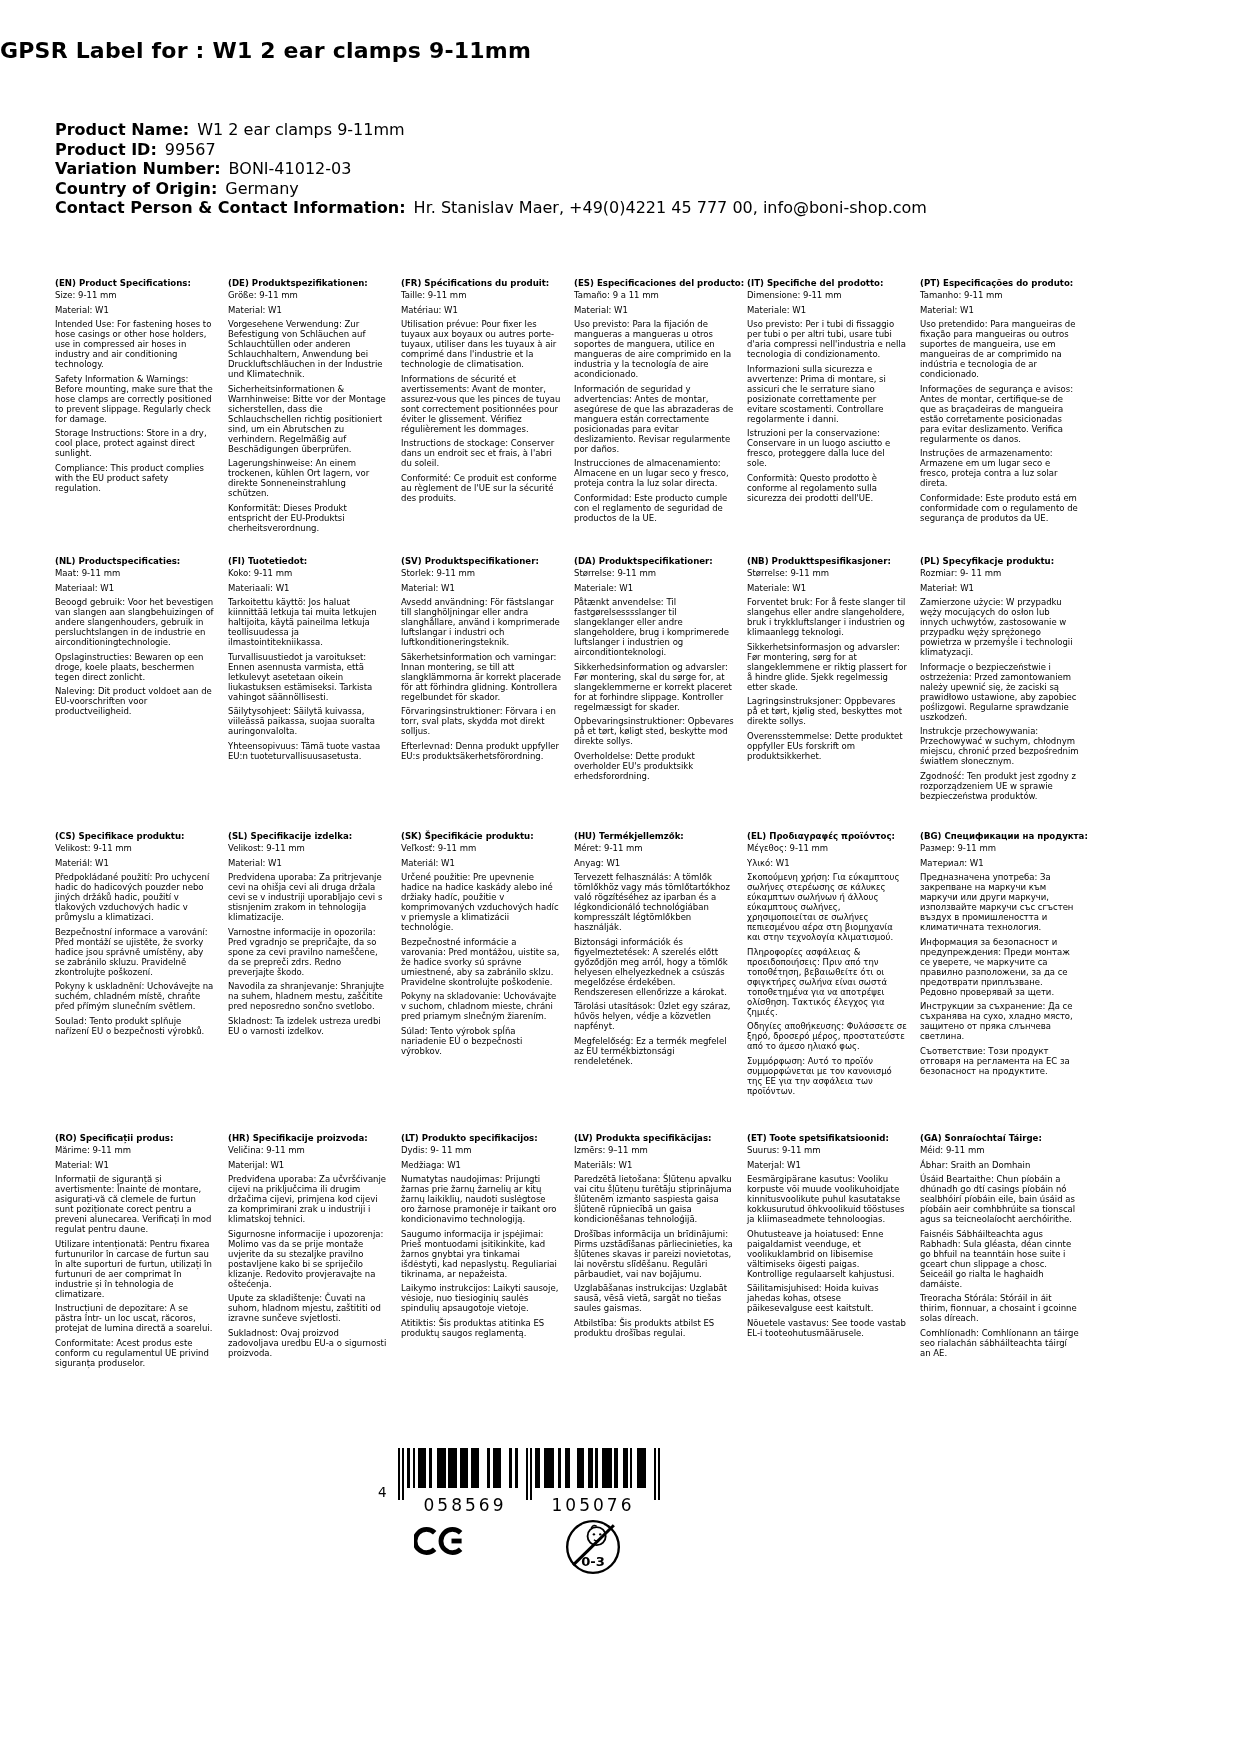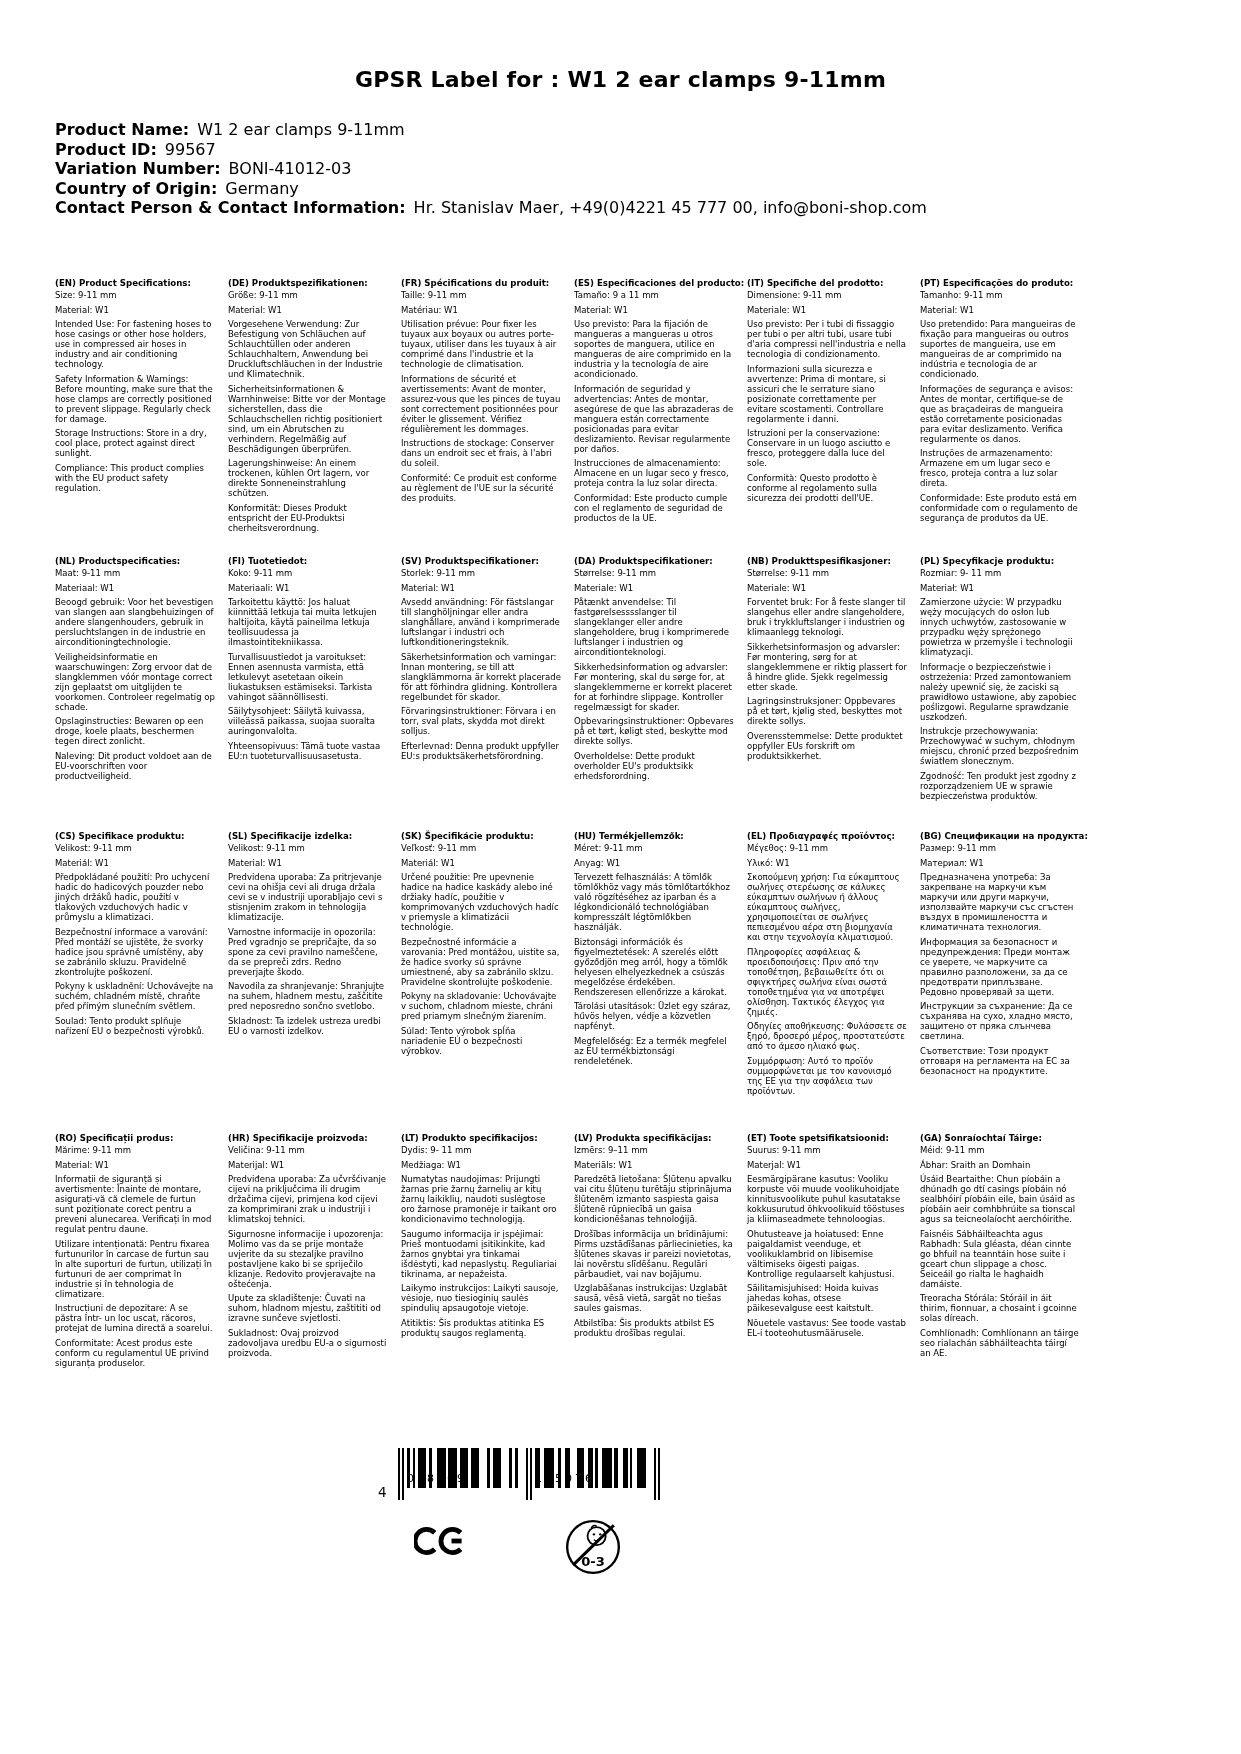--- a/index.html
+++ b/index.html
@@ -2,21 +2,21 @@
 <html><head>
 <meta charset="utf-8">
 <style>
   html,body { margin:0; padding:0; background:#fff; }
   .page {
     position:relative; width:1241px; height:1754px; background:#fff;
     font-family:"DejaVu Sans", sans-serif; color:#000; overflow:hidden;
   }
   .title {
     position:absolute; top:38px; left:0; width:100%;
-    text-align:center; font-size:22px; font-weight:bold; letter-spacing:0.2px;margin-top:29px;
+    text-align:left; font-size:22px; font-weight:bold; letter-spacing:0.2px;
   }
   .product-info { position:absolute; top:120px; left:55px; font-size:16px; }
   .info-row { display:flex; line-height:19.5px; }
   .info-label { font-weight:bold; margin-right:8px; white-space:nowrap; }
   .info-value { white-space:nowrap; }
 
   .spec-grid {
     position:absolute; top:278px; left:55px;
     display:grid; grid-template-columns:repeat(6,173px);
     grid-template-rows:278px 275px 302px auto;
@@ -31,21 +31,21 @@
   .bc-group { position:absolute; top:0; height:40px; display:flex; }
   .bc-group.g1 { left:9px;   width:116px; }
   .bc-group.g2 { left:137px; width:116px; }
   .bc-group i { background:#000; height:100%; display:block; }
   .bc-group i.g { background:#fff; }
   .guard {
     position:absolute; top:0; width:6px; height:52px;
     background:linear-gradient(90deg,#000 0 2px,#fff 2px 4px,#000 4px 6px);
   }
   .guard.gl { left:0; } .guard.gm { left:128px; } .guard.gr { right:0; }
-  .bc-num { position:absolute; top:24px; font-size:11px; letter-spacing:3px; text-align:left; background:transparent; }
+  .bc-num { position:absolute; top:47px; font-size:17px; letter-spacing:3px; text-align:center; background:transparent; }
   .bc-num.n1 { left:9px;  width:116px; }
   .bc-num.n2 { left:137px; width:116px; }
 
   .marks-row { position:relative; height:90px; }
   .ce-mark  { position:absolute; left:16px; top:20px; }
   .age-mark { position:absolute; left:166px; top:6px; }
 </style>
 </head>
 <body>
 
@@ -142,21 +142,20 @@
           <p class="spec-para">Instruções de armazenamento: Armazene em um lugar seco e fresco, proteja contra a luz solar direta.</p>
           <p class="spec-para">Conformidade: Este produto está em conformidade com o regulamento de segurança de produtos da UE.</p>
         </div>
     </div>
       <div class="spec-block">
       <div class="spec-heading">(NL) Productspecificaties:</div>
       <div class="spec-body">
           <p class="spec-para">Maat: 9-11 mm</p>
           <p class="spec-para">Materiaal: W1</p>
           <p class="spec-para">Beoogd gebruik: Voor het bevestigen van slangen aan slangbehuizingen of andere slangenhouders, gebruik in persluchtslangen in de industrie en airconditioningtechnologie.</p>
-          <p class="spec-para">Veiligheidsinformatie en waarschuwingen: Zorg ervoor dat de slangklemmen vóór montage correct zijn geplaatst om uitglijden te voorkomen. Controleer regelmatig op schade.</p>
           <p class="spec-para">Opslaginstructies: Bewaren op een droge, koele plaats, beschermen tegen direct zonlicht.</p>
           <p class="spec-para">Naleving: Dit product voldoet aan de EU-voorschriften voor productveiligheid.</p>
         </div>
     </div>
       <div class="spec-block">
       <div class="spec-heading">(FI) Tuotetiedot:</div>
       <div class="spec-body">
           <p class="spec-para">Koko: 9-11 mm</p>
           <p class="spec-para">Materiaali: W1</p>
           <p class="spec-para">Tarkoitettu käyttö: Jos haluat kiinnittää letkuja tai muita letkujen haltijoita, käytä paineilma letkuja teollisuudessa ja ilmastointitekniikassa.</p>

